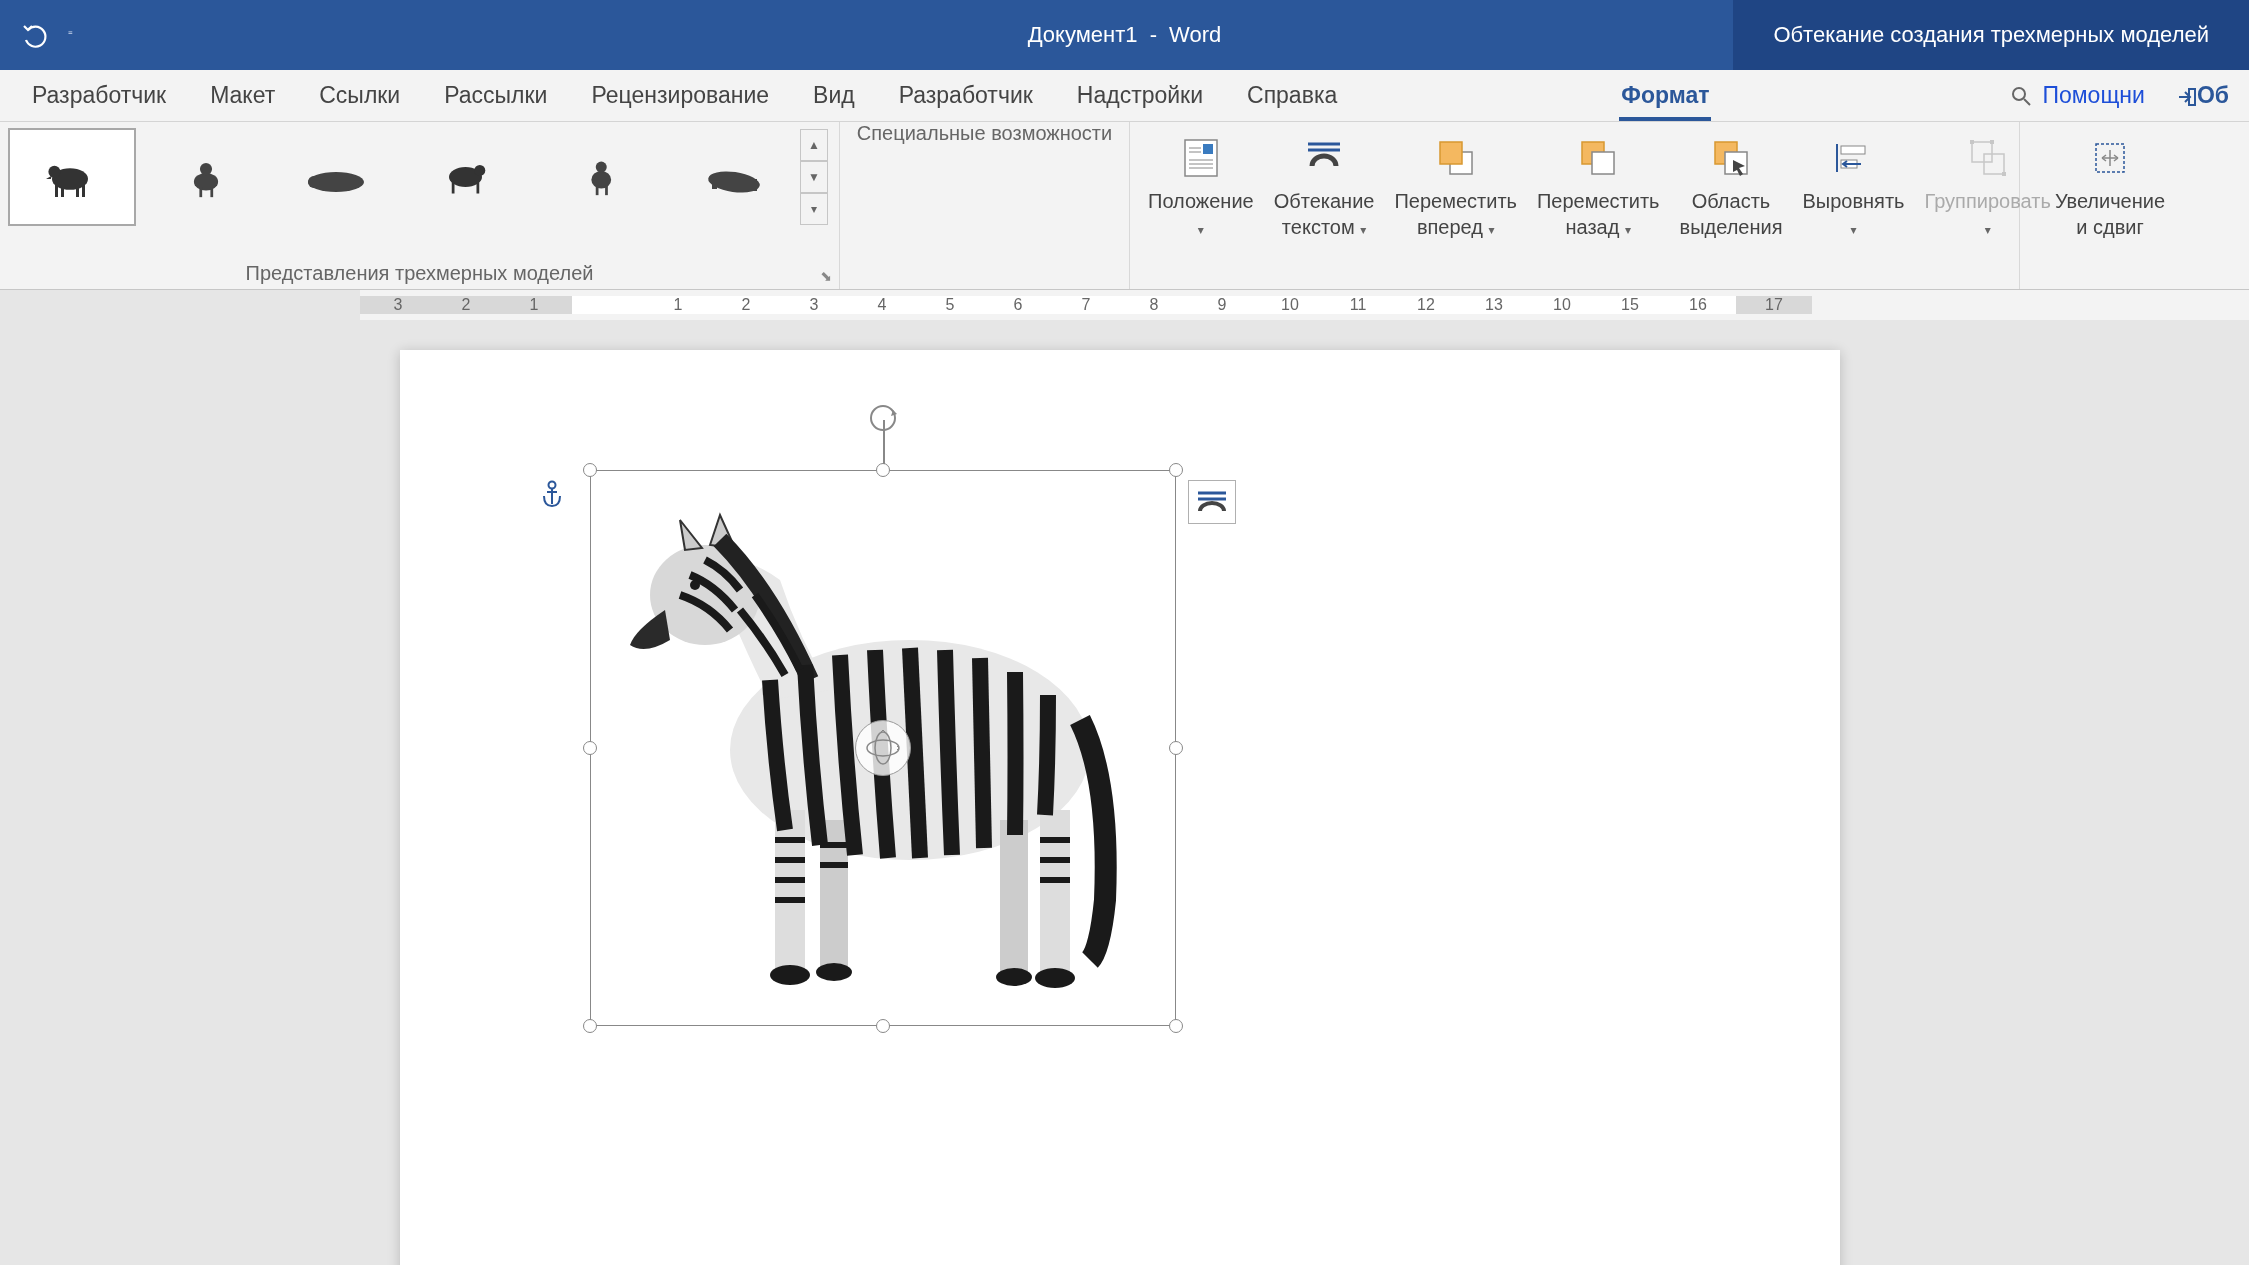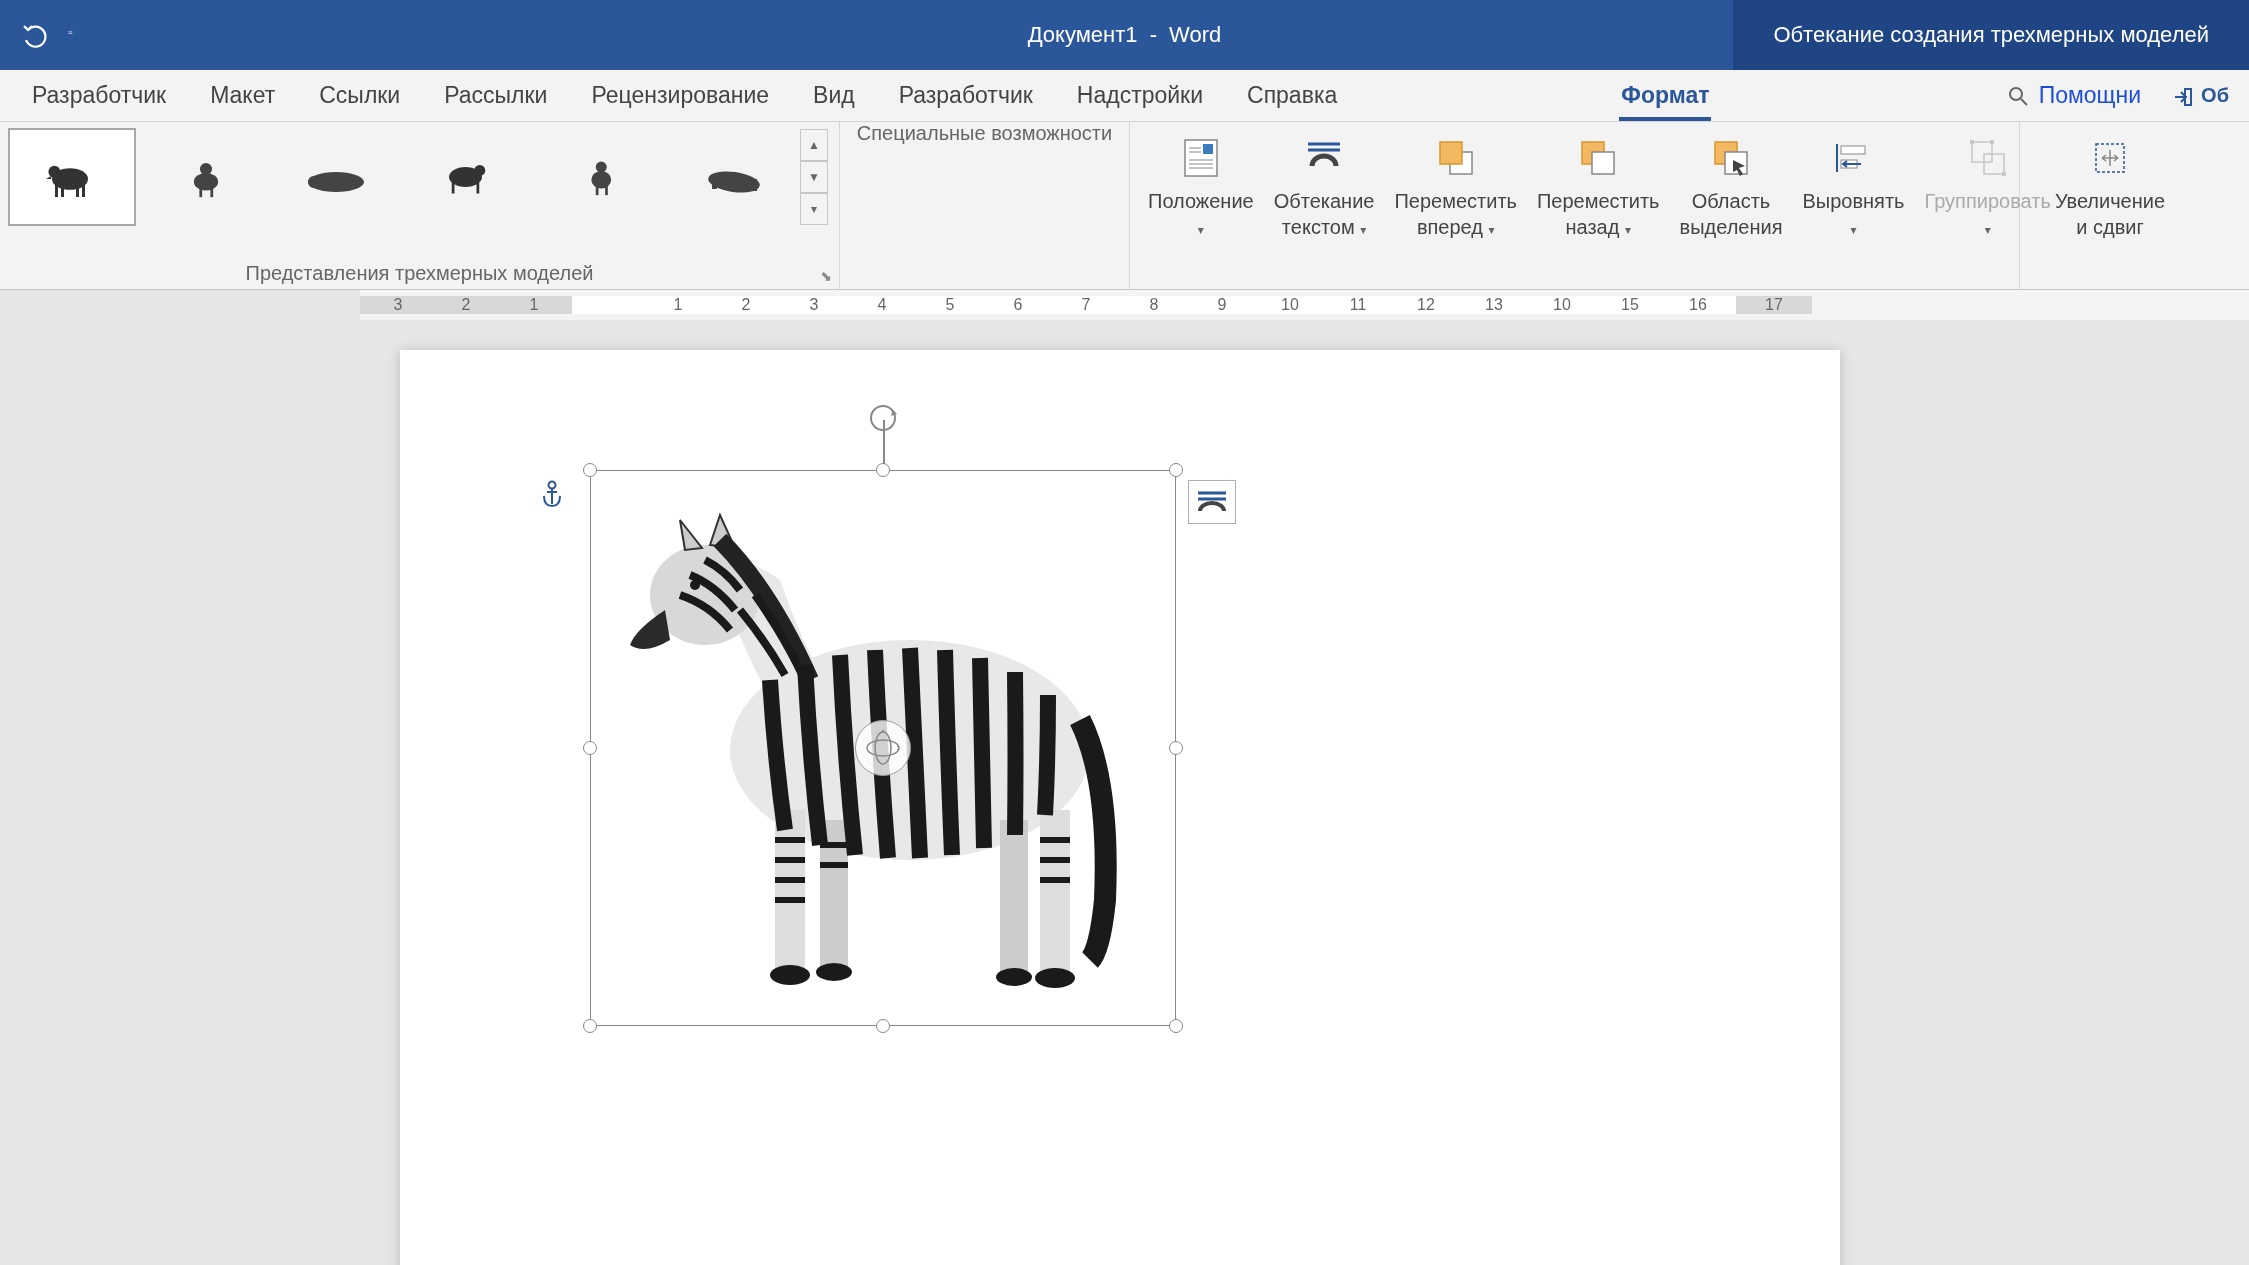--- a/index.html
+++ b/index.html
@@ -65,21 +65,21 @@
 }
 .tabs-right {
   position: absolute;
   right: 20px;
   display: flex;
   align-items: center;
   height: 100%;
   gap: 30px;
 }
 .search-area { display: flex; align-items: center; gap: 10px; font-size: 23px; color: #1d4ed8; }
-.share-btn { display: flex; align-items: center; gap: 8px; font-size: 20px; color: #2b579a; font-weight: 600; }
+.share-btn { display: flex; align-items: center; font-size: 23px; color: #2b579a; font-weight: 600; }
 
 
 .ribbon {
   height: 168px;
   background: #f3f3f3;
   display: flex;
   border-bottom: 1px solid #c6c6c6;
   position: relative;
 }
 .ribbon-group {

